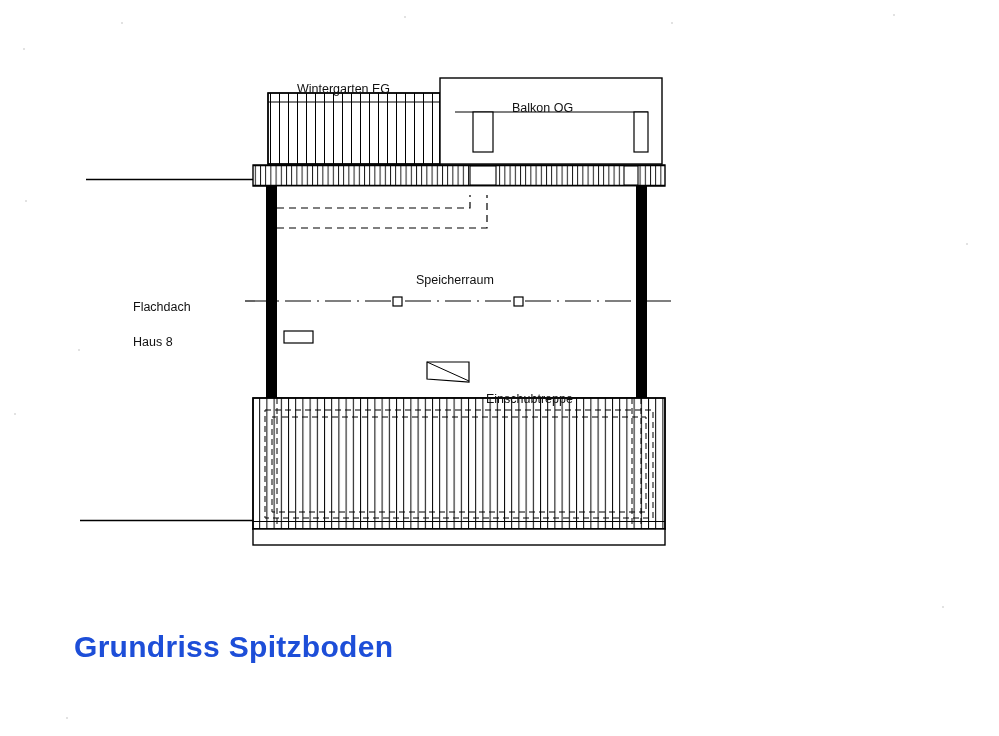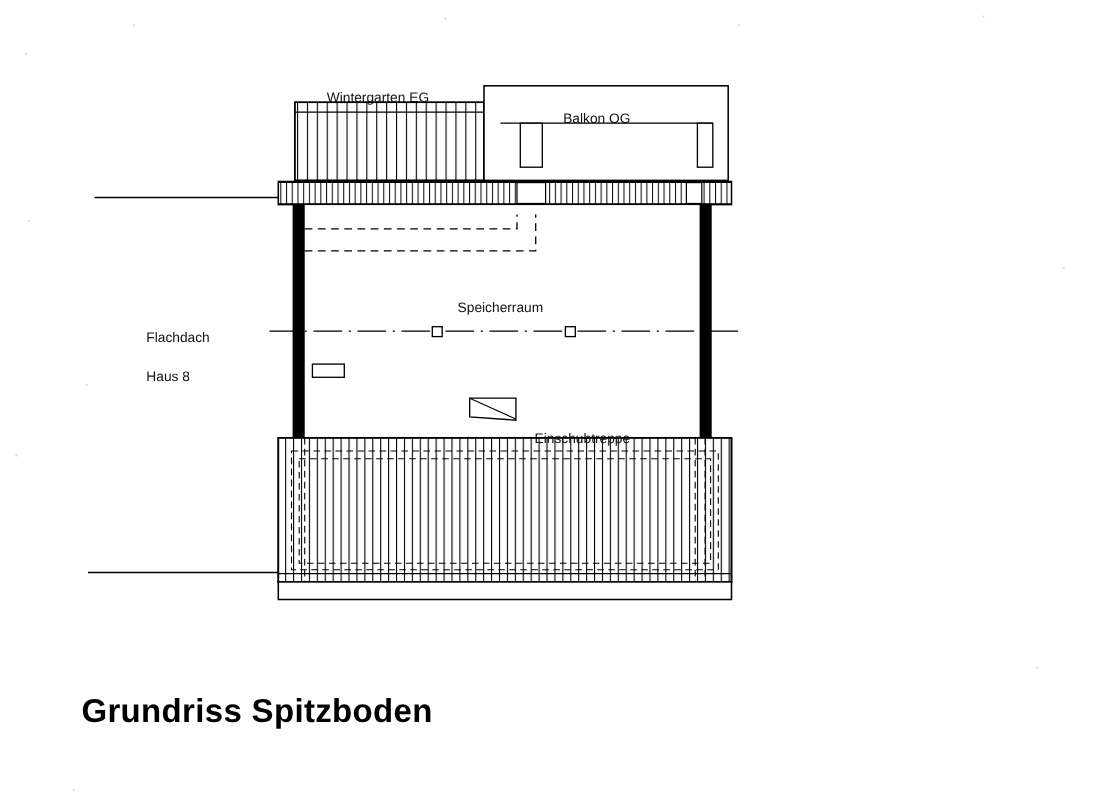--- a/index.html
+++ b/index.html
@@ -36,21 +36,21 @@
     line-height: 1.25;
   }
   .title {
     position: absolute;
     left: 74px;
     top: 630px;
     font-family: "Liberation Sans", sans-serif;
     font-size: 30px;
     font-weight: bold;
     letter-spacing: 0.3px;
-    color: #000000;
+    color: #1d4ed8;
     white-space: pre;
   }
   .watermark {
     position: absolute;
     left: 600px;
     top: 330px;
     font-family: "Liberation Serif", serif;
     font-size: 54px;
     color: #f2efe6;
     letter-spacing: 4px;

